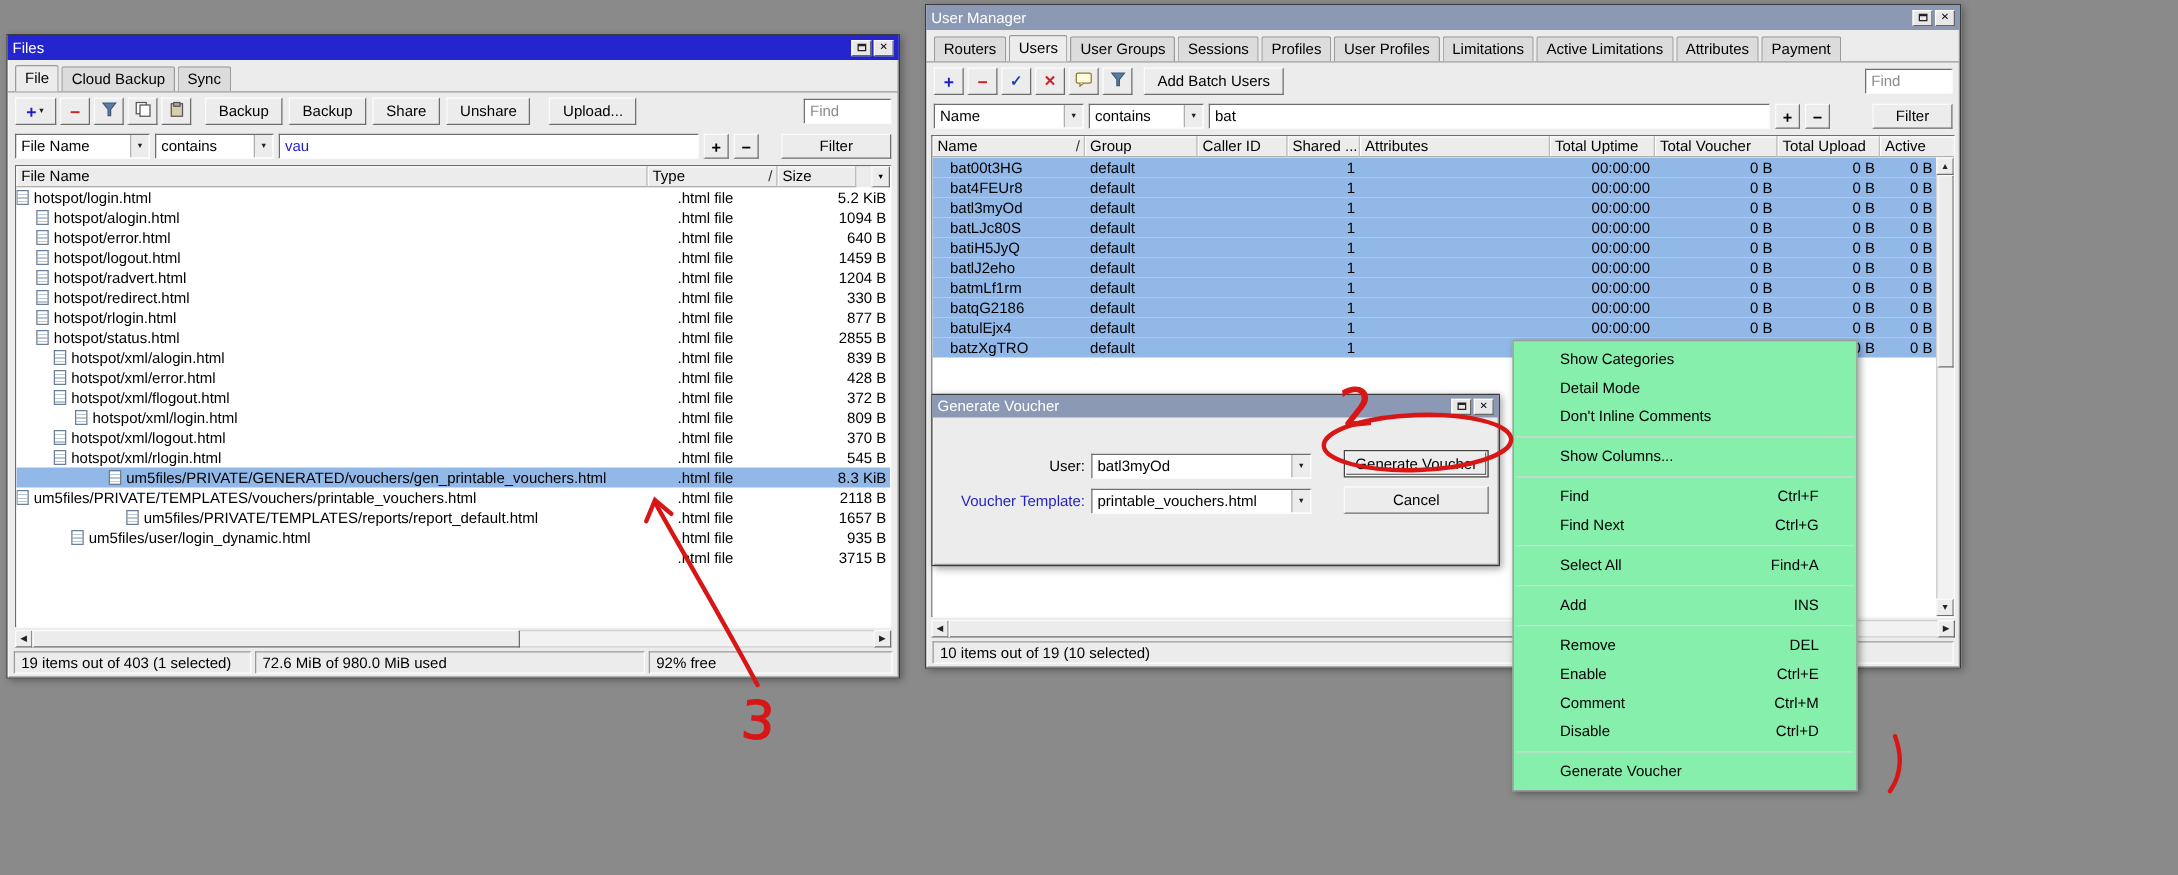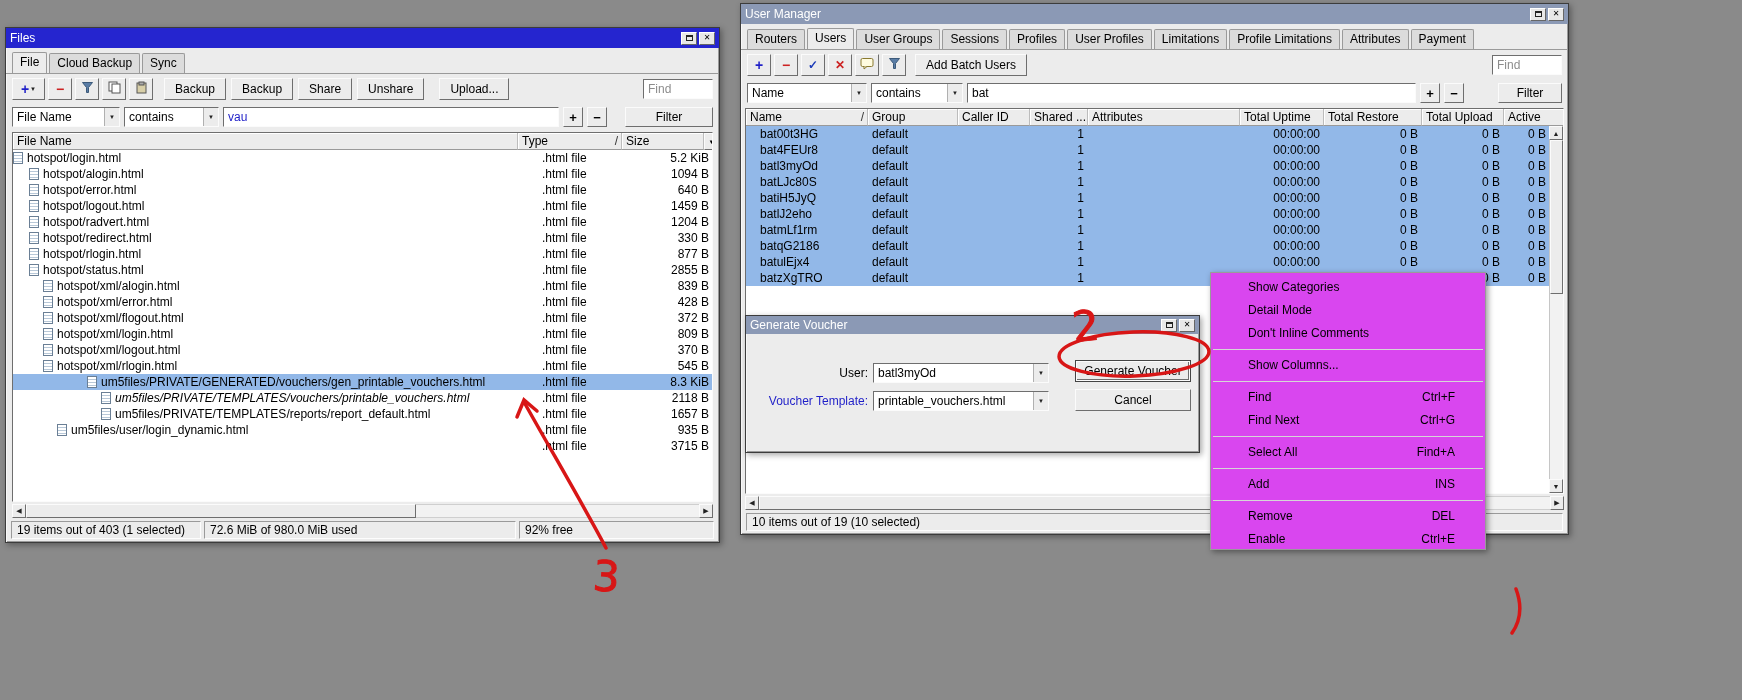--- a/index.html
+++ b/index.html
@@ -101,21 +101,21 @@
   .dialog{left:745px;top:315px;width:455px;height:138px;z-index:20;}
   .dialog .titlebar{height:18px;flex:0 0 18px;}
   .dcontent{flex:1;position:relative;}
   .dlabel{position:absolute;left:0;width:122px;text-align:right;line-height:20px;}
   .dlabel.blue{color:var(--accent-blue,#1f1fc8);}
   .dcombo{position:absolute;left:127px;width:176px;height:20px;}
   .dbtn{position:absolute;left:329px;width:116px;height:22px;}
   .dbtn.default-btn{border:1px solid #444;box-shadow:inset 0 0 0 1px #fbfbfb,inset -2px -2px 0 #6e6e6e;}
 
   
-  .menu{position:absolute;left:1210px;top:272px;width:276px;height:278px;overflow:hidden;background:#d946ef;
+  .menu{position:absolute;left:1210px;top:272px;width:276px;height:361px;overflow:hidden;background:#86efac;
     border:1px solid #9a9a9a;box-shadow:2px 2px 6px rgba(0,0,0,.4);padding:3px 0;z-index:30;}
   .mi{height:23px;line-height:23px;padding:0 30px 0 37px;display:flex;white-space:nowrap;}
   .mi .sc{margin-left:auto;}
   .msep{height:1px;background:#d6d6d6;margin:4px 2px;}
 
   
   .annotations{position:absolute;left:0;top:0;z-index:60;pointer-events:none;}
   .annotations path,.annotations ellipse{fill:none;stroke:var(--annotation,#d81616);stroke-width:3.5;stroke-linecap:round;}
   .annotations text{fill:var(--annotation,#d81616);stroke:var(--annotation,#d81616);stroke-width:1;
     font-family:"DejaVu Sans",sans-serif;font-size:42px;}
@@ -193,21 +193,21 @@
     <span class="smallbtn">
         <span>−</span>
       </span>
     <button class="btn filterbtn" style="width:88px;margin-left:14px;">Filter</button>
   </div>
 
   <div class="tablewrap">
     <div class="thead" id="files-thead">
         <div class="th" style="width: 505px;"><span class="thlab">File Name</span></div>
         <div class="th" style="width: 104px;"><span class="thlab">Type</span><span class="sort">/</span></div>
-        <div class="th" style="width: 82px;"><span class="thlab">Size</span></div>
+        <div class="th" style="width: 63px;"><span class="thlab">Size</span></div>
         <div class="hfbtn">▼</div>
       </div>
     <div class="tbody" id="files-rows">
         <div class="frow">
           <span class="fc fc-name" style="padding-left: 0;">
             <span class="doc-icon"></span>
             <span>hotspot/login.html</span>
           </span>
           <span class="fc fc-type">.html file</span>
           <span class="fc fc-size">5.2 KiB</span>
@@ -286,21 +286,21 @@
         </div>
         <div class="frow">
           <span class="fc fc-name" style="padding-left: 30px;">
             <span class="doc-icon"></span>
             <span>hotspot/xml/flogout.html</span>
           </span>
           <span class="fc fc-type">.html file</span>
           <span class="fc fc-size">372 B</span>
         </div>
         <div class="frow">
-          <span class="fc fc-name" style="padding-left: 30px;">
+          <span class="fc fc-name" style="padding-left: 47px;">
             <span class="doc-icon"></span>
             <span>hotspot/xml/login.html</span>
           </span>
           <span class="fc fc-type">.html file</span>
           <span class="fc fc-size">809 B</span>
         </div>
         <div class="frow">
           <span class="fc fc-name" style="padding-left: 30px;">
             <span class="doc-icon"></span>
             <span>hotspot/xml/logout.html</span>
@@ -318,21 +318,21 @@
         </div>
         <div class="frow selected">
           <span class="fc fc-name" style="padding-left: 74px;">
             <span class="doc-icon"></span>
             <span>um5files/PRIVATE/GENERATED/vouchers/gen_printable_vouchers.html</span>
           </span>
           <span class="fc fc-type">.html file</span>
           <span class="fc fc-size">8.3 KiB</span>
         </div>
         <div class="frow">
-          <span class="fc fc-name" style="padding-left: 88px; font-style: italic;">
+          <span class="fc fc-name" style="">
             <span class="doc-icon"></span>
             <span>um5files/PRIVATE/TEMPLATES/vouchers/printable_vouchers.html</span>
           </span>
           <span class="fc fc-type">.html file</span>
           <span class="fc fc-size">2118 B</span>
         </div>
         <div class="frow">
           <span class="fc fc-name" style="padding-left: 88px;">
             <span class="doc-icon"></span>
             <span>um5files/PRIVATE/TEMPLATES/reports/report_default.html</span>
@@ -388,21 +388,21 @@
   </header>
 
   <nav class="tabbar" id="um-tabs">
       <div class="tab">Routers</div>
       <div class="tab active">Users</div>
       <div class="tab">User Groups</div>
       <div class="tab">Sessions</div>
       <div class="tab">Profiles</div>
       <div class="tab">User Profiles</div>
       <div class="tab">Limitations</div>
-      <div class="tab">Profile Limitations</div>
+      <div class="tab">Active Limitations</div>
       <div class="tab">Attributes</div>
       <div class="tab">Payment</div>
     </nav>
 
   <div class="toolbar">
     <button class="ibtn">
       <span class="glyph add">+</span>
     </button>
     <button class="ibtn">
       <span class="glyph remove">−</span>
@@ -448,21 +448,21 @@
   </div>
 
   <div class="tablewrap">
     <div class="thead" id="um-thead">
         <div class="th" style="width: 122px;"><span class="thlab">Name</span><span class="sort">/</span></div>
         <div class="th" style="width: 90px;"><span class="thlab">Group</span></div>
         <div class="th" style="width: 72px;"><span class="thlab">Caller ID</span></div>
         <div class="th" style="width: 58px;"><span class="thlab">Shared ...</span></div>
         <div class="th" style="width: 152px;"><span class="thlab">Attributes</span></div>
         <div class="th" style="width: 84px;"><span class="thlab">Total Uptime</span></div>
-        <div class="th" style="width: 98px;"><span class="thlab">Total Restore</span></div>
+        <div class="th" style="width: 98px;"><span class="thlab">Total Voucher</span></div>
         <div class="th" style="width: 82px;"><span class="thlab">Total Upload</span></div>
         <div class="th" style="width: 62px;"><span class="thlab">Active</span></div>
         <div class="hfbtn">▼</div>
       </div>
     <div class="tbody" id="um-rows">
         <div class="urow selected">
           <span class="uc uc-name">bat00t3HG</span>
           <span class="uc uc-group">default</span>
           <span class="uc uc-cid"></span>
           <span class="uc uc-shared">1</span>

